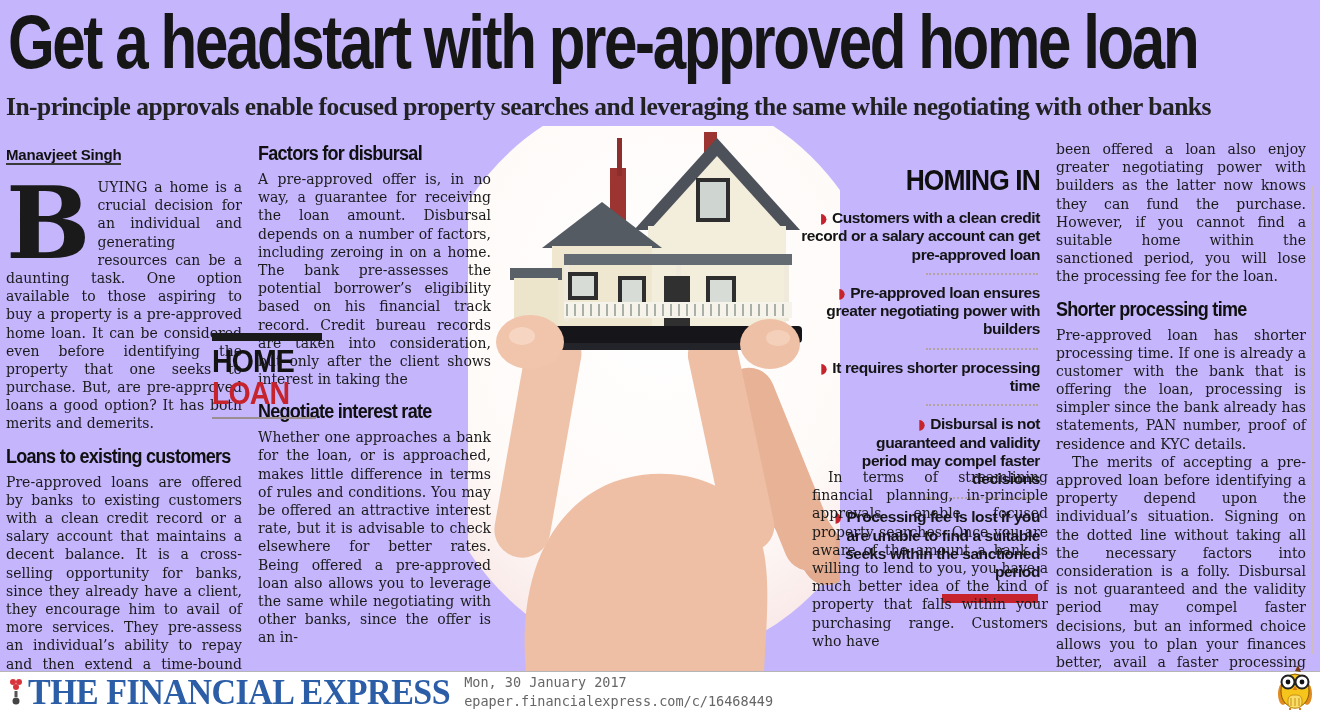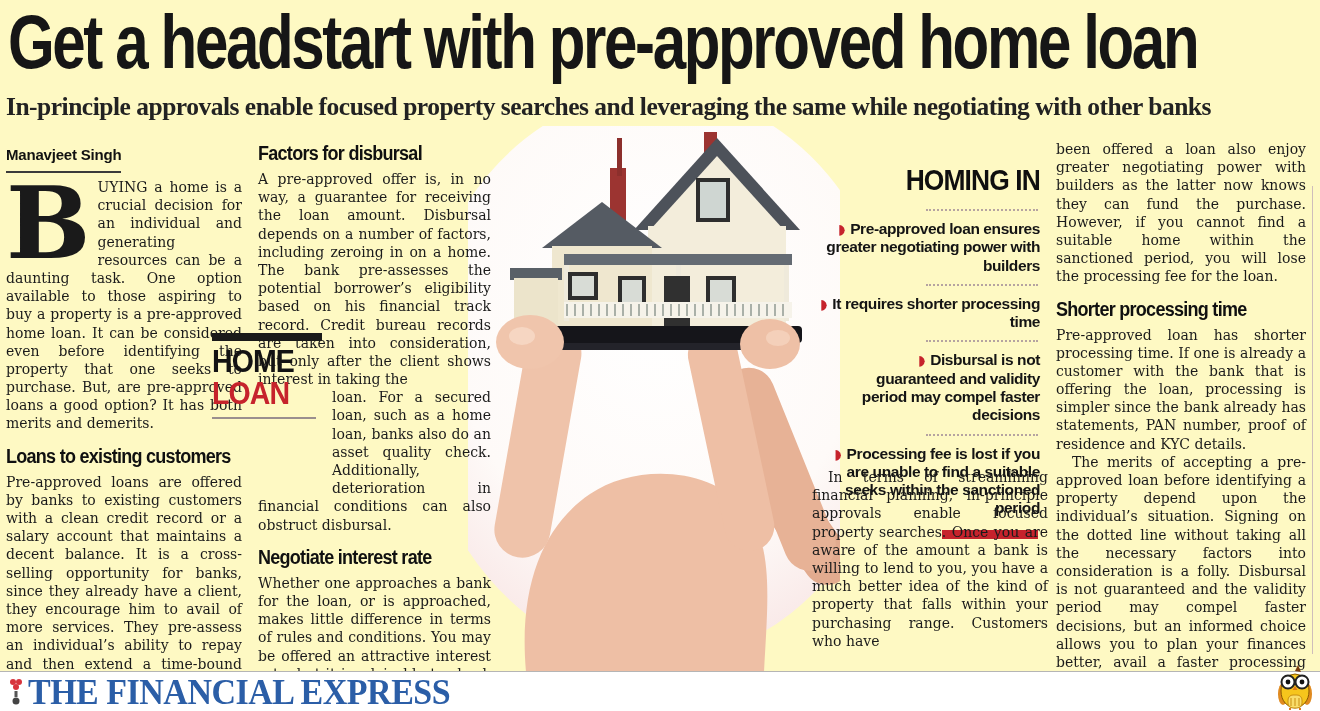--- a/index.html
+++ b/index.html
@@ -1,36 +1,36 @@
 <!DOCTYPE html>
 <html><head>
 <meta charset="utf-8">
 <style>
   html,body{margin:0;padding:0;background:#e8e0de;}
   .page{
-    position:relative;width:1320px;height:711px;background:#fef9c3;
+    position:relative;width:1320px;height:711px;background:#c4b5fd;
     overflow:hidden;font-family:"DejaVu Serif",serif;color:#1b1b1b;
   }
   
   .headline{
     position:absolute;left:8px;top:2px;margin:0;white-space:nowrap;
     font-family:"Liberation Sans",sans-serif;font-weight:bold;
     font-size:76px;letter-spacing:-3px;color:#161616;
     transform:scaleX(0.79);transform-origin:0 0;line-height:1.05;
   }
   .subheadline{
     position:absolute;left:6px;top:92px;white-space:nowrap;
     font-family:"Liberation Serif",serif;font-weight:bold;
     font-size:26px;letter-spacing:-0.5px;color:#222;
     transform:scaleX(0.98);transform-origin:0 0;
   }
   .byline{
     position:absolute;left:6px;top:146px;
     font-family:"Liberation Sans",sans-serif;font-weight:bold;font-size:15px;
-    letter-spacing:-0.2px;border-bottom:2px solid #3a3a3a;padding-bottom:8px;color:#111;
+    letter-spacing:-0.2px;border-bottom:2px solid #3a3a3a;padding-bottom:0;color:#111;
   }
   
   .col{position:absolute;font-size:14px;line-height:1.3;text-align:justify;}
   .col p{margin:0;}
   .col p.indent{text-indent:16px;}
   .sec{
     font-family:"Liberation Sans",sans-serif;font-weight:bold;font-size:20px;
     letter-spacing:-0.8px;color:#101010;margin:10px 0 4px 0;white-space:nowrap;
     transform:scaleX(0.9);transform-origin:0 50%;
   }
@@ -154,35 +154,35 @@
 
   <div class="col col1">
     <p><span class="dropcap">B</span><span>UYING a home is a crucial decision for an individual and generating resources can be a daunting task. One option available to those aspiring to buy a property is a pre-approved home loan. It can be considered even before identifying the property that one seeks to purchase. But, are pre-approved loans a good option? It has both merits and demerits.</span></p>
     <h3 class="sec">Loans to existing customers</h3>
     <p>Pre-approved loans are offered by banks to existing customers with a clean credit record or a salary account that maintains a decent balance. It is a cross-selling opportunity for banks, since they already have a client, they encourage him to avail of more services. They pre-assess an individual’s ability to repay and then extend a time-bound loan. Several banks now offer this facility to anyone intending to buy a home, even if they are not existing customers. Home loans classify as secure loans, which are subject to the borrower accepting the offer and fulfilling certain criteria.</p>
   </div>
 
   <div class="col col2">
     <h3 class="sec first">Factors for disbursal</h3>
     <p>A pre-approved offer is, in no way, a guarantee for receiving the loan amount. Disbursal depends on a number of factors, including zeroing in on a home. The bank pre-assesses the potential borrower’s eligibility based on his financial track record. Credit bureau records are taken into consideration, but only after the client shows interest in taking the</p>
-    <p><span class="wrap-spacer"></span><span>loan. For a secured loan, such as a home loan, banks also do an asset quality check. Additionally, deterioration in financial conditions can also obstruct disbursal.</span></p>
     <h3 class="sec">Negotiate interest rate</h3>
     <p>Whether one approaches a bank for the loan, or is approached, makes little difference in terms of rules and conditions. You may be offered an attractive interest rate, but it is advisable to check elsewhere for better rates. Being offered a pre-approved loan also allows you to leverage the same while negotiating with other banks, since the offer is an in-</p>
   </div>
 
   <div class="home-loan-tag">
     <div class="tag-bar"></div>
     <div class="tag-line tag-home">HOME</div>
     <div class="tag-line tag-loan">LOAN</div>
     <div class="tag-rule"></div>
   </div>
 
   <div class="homing">
     <div class="homing-title">HOMING IN</div>
 
+    <div class="bullet"><span class="bmark">◗</span><span>Customers with a clean credit record or a salary account can get pre-approved loan</span></div>
     <div class="dotsep"></div>
 
     <div class="bullet"><span class="bmark">◗</span><span>Pre-approved loan ensures greater negotiating power with builders</span></div>
     <div class="dotsep"></div>
 
     <div class="bullet"><span class="bmark">◗</span><span>It requires shorter processing time</span></div>
     <div class="dotsep"></div>
 
     <div class="bullet" style="padding-left:56px;"><span class="bmark">◗</span><span>Disbursal is not guaranteed and validity period may compel faster decisions</span></div>
     <div class="dotsep"></div>
@@ -208,20 +208,24 @@
 
   <div class="footer">
     <svg class="fe-icon" width="16" height="32" viewBox="0 0 16 32">
       <circle cx="5" cy="6" r="3" fill="#d8343c"></circle>
       <circle cx="11" cy="6" r="3" fill="#d8343c"></circle>
       <circle cx="8" cy="11" r="3" fill="#d8343c"></circle>
       <rect x="6.5" y="15" width="3" height="6" fill="#555"></rect>
       <circle cx="8" cy="25" r="3.5" fill="#444"></circle>
     </svg>
     <div class="fe-logo">THE FINANCIAL EXPRESS</div>
+    <div class="fe-meta">
+      <div>Mon, 30 January 2017</div>
+      <div>epaper.financialexpress.com/c/16468449</div>
+    </div>
     <svg class="owl" width="38" height="46" viewBox="0 0 38 46">
       <path d="M19,7 l3,-6 3,7" fill="#7a3c10"></path>
       <ellipse cx="7" cy="30" rx="5" ry="11" fill="#e08a20"></ellipse>
       <ellipse cx="31" cy="30" rx="5" ry="11" fill="#e08a20"></ellipse>
       <ellipse cx="19" cy="27" rx="14" ry="17" fill="#f6c51c" stroke="#8a5a00" stroke-width="1"></ellipse>
       <rect x="12" y="31" width="14" height="13" rx="5" fill="#f9dd6a" stroke="#c98f10" stroke-width="1"></rect>
       <line x1="15" y1="34" x2="15" y2="42" stroke="#c98f10" stroke-width="1"></line>
       <line x1="19" y1="34" x2="19" y2="42" stroke="#c98f10" stroke-width="1"></line>
       <line x1="23" y1="34" x2="23" y2="42" stroke="#c98f10" stroke-width="1"></line>
       <circle cx="12" cy="18" r="6.5" fill="#ffffff" stroke="#222" stroke-width="2"></circle>

